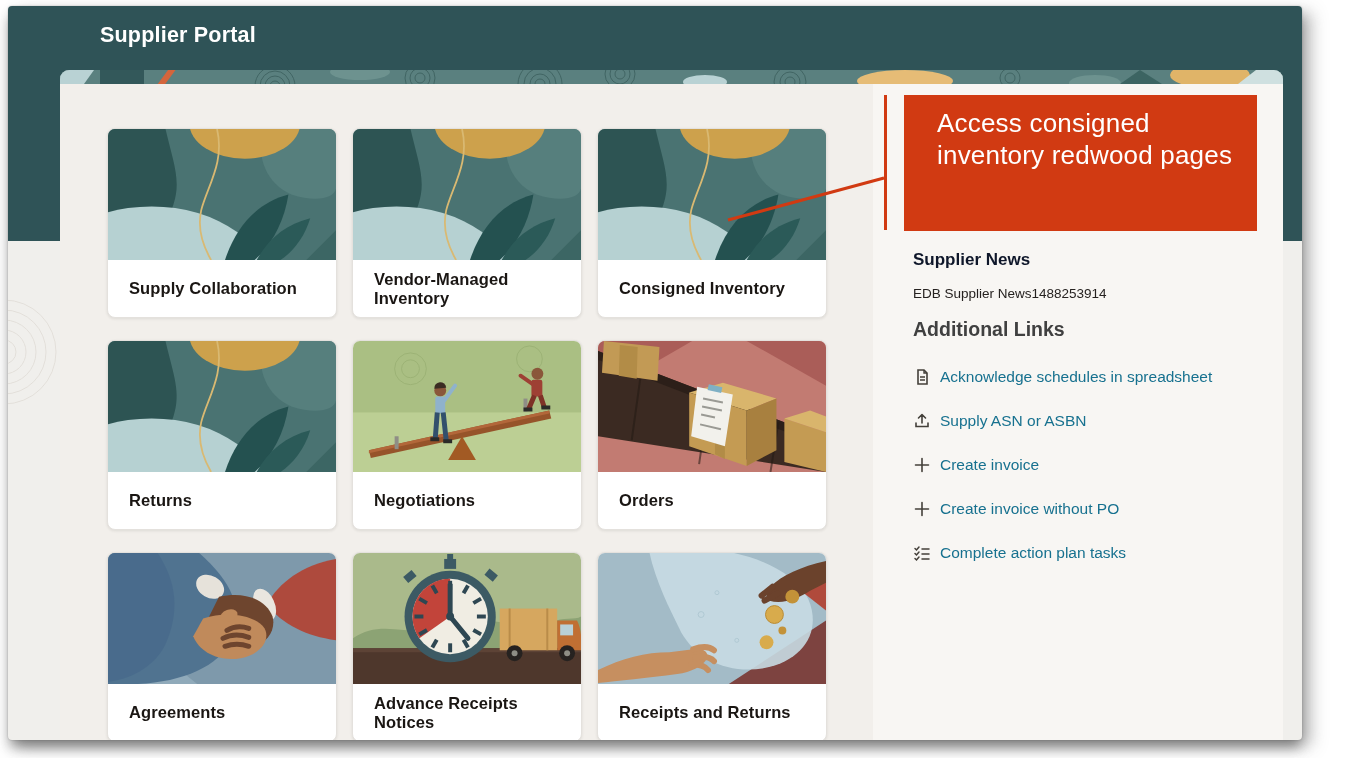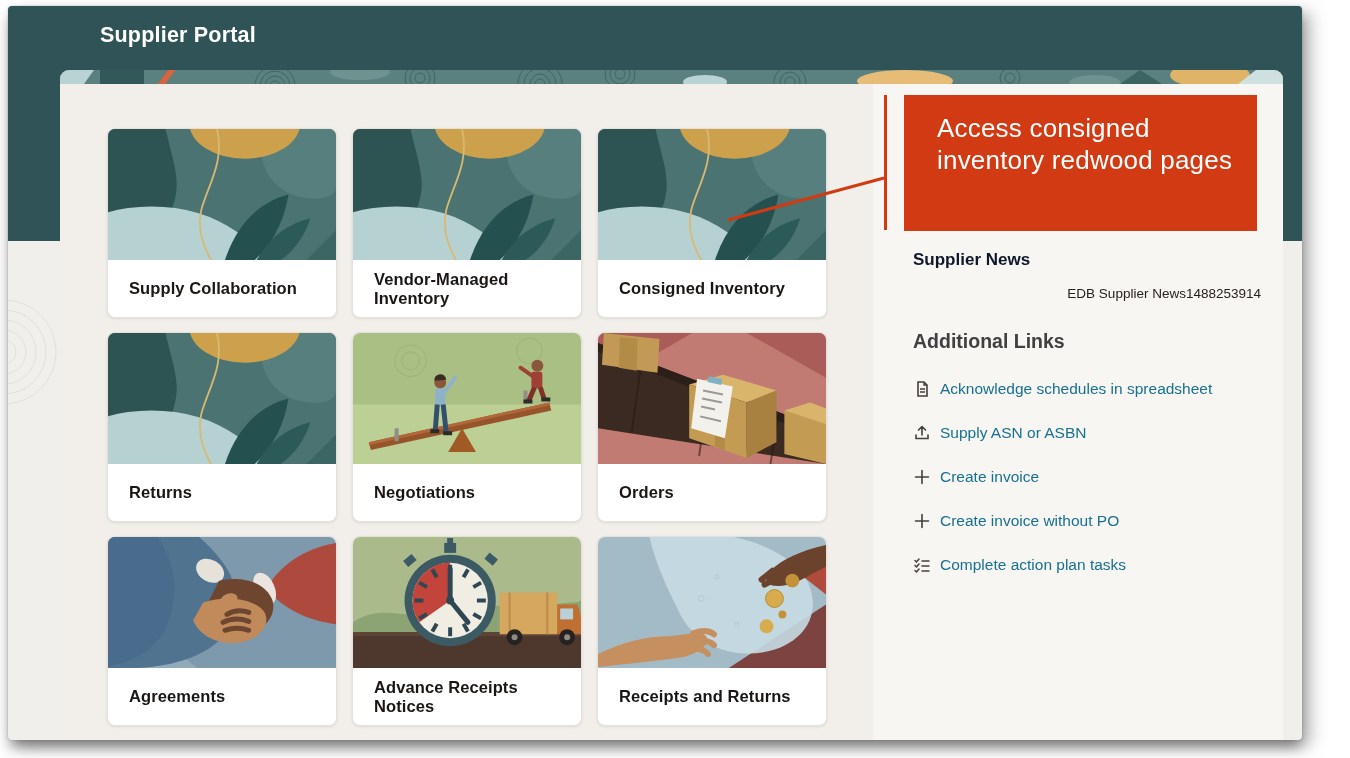--- a/index.html
+++ b/index.html
@@ -20,44 +20,44 @@
 
   .panel {
     position:absolute; left:52px; top:64px; width:1223px; height:670px;
     background:#f8f6f3; border-radius:9px 9px 0 0; overflow:hidden;
   }
   .banner { position:absolute; left:0; top:0; width:1223px; height:14px; }
   .main-bg { position:absolute; left:0; top:14px; width:813px; height:656px; background:#f2efeb; }
 
   .grid {
     position:absolute; left:47px; top:58px;
-    display:grid; grid-template-columns:repeat(3,230px); grid-auto-rows:190px; gap:14px 15px;
+    display:grid; grid-template-columns:repeat(3,230px); grid-auto-rows:190px; gap:22px 15px;
   }
   .card {
     background:#ffffff; border:1px solid #e4e1dd; border-radius:8px; overflow:hidden;
     box-shadow:0 1px 3px rgba(40,35,30,.10); cursor:pointer; position:relative;
   }
   .card .art { display:block; width:228px; height:131px; }
   .card .label-area { height:57px; display:flex; align-items:center; padding-left:21px; }
   .card .label-area span { font-size:16.5px; font-weight:bold; color:#1a1613; letter-spacing:.1px; }
 
   .sidebar { position:absolute; left:905px; top:244px; width:348px; }
   .news-heading { font-size:17px; font-weight:bold; color:#0f172a; margin-bottom:16px; }
-  .news-item { font-size:13.5px; color:#262220; margin-bottom:29px;text-align:right; }
+  .news-item { font-size:13.5px; color:#262220; margin-bottom:17px; }
   .links-heading { font-size:19.5px; font-weight:bold; color:#404040; margin-bottom:27px; }
   .link-row { display:flex; align-items:center; gap:9px; margin-bottom:26px; height:18px; cursor:pointer; }
   .link-row .lnk-icon { width:18px; height:18px; flex:0 0 18px; }
   .link-row a { font-size:15.5px; color:#17718f; text-decoration:none; }
 
   .note-line-v { position:absolute; left:876px; top:89px; width:3px; height:135px; background:#d13a12; }
   .note-diag { position:absolute; left:714px; top:168px; width:166px; height:50px; }
   .note-box {
     position:absolute; left:896px; top:89px; width:353px; height:136px; background:#d13a12;
     color:#ffffff; font-size:26px; line-height:31.5px; font-weight:500;
-    padding:18px 22px 0 33px; letter-spacing:.2px;
+    padding:13px 22px 0 33px; letter-spacing:.2px;
   }
 </style>
 </head>
 <body>
 
 <svg width="0" height="0" style="position:absolute" aria-hidden="true">
   <defs>
     <symbol id="sym-abstract" viewBox="0 0 230 132" preserveAspectRatio="none">
       <rect width="230" height="132" fill="#4a7372"></rect>
       <path d="M155,0 C150,30 160,55 185,66 C210,74 228,70 230,60 L230,0 Z" fill="#567f7d"></path>

